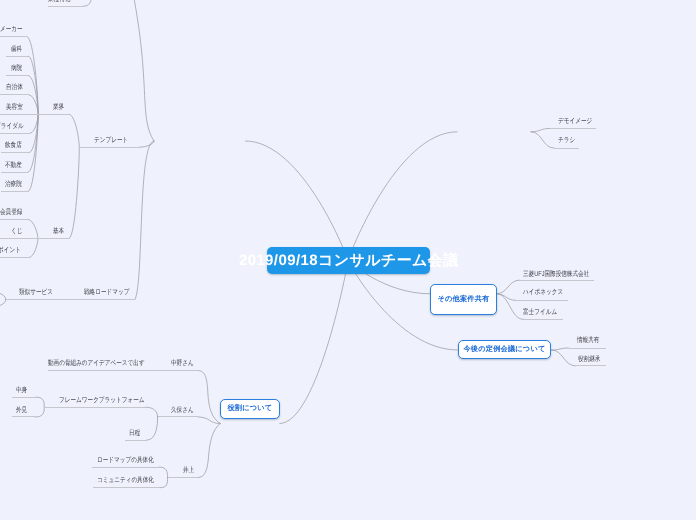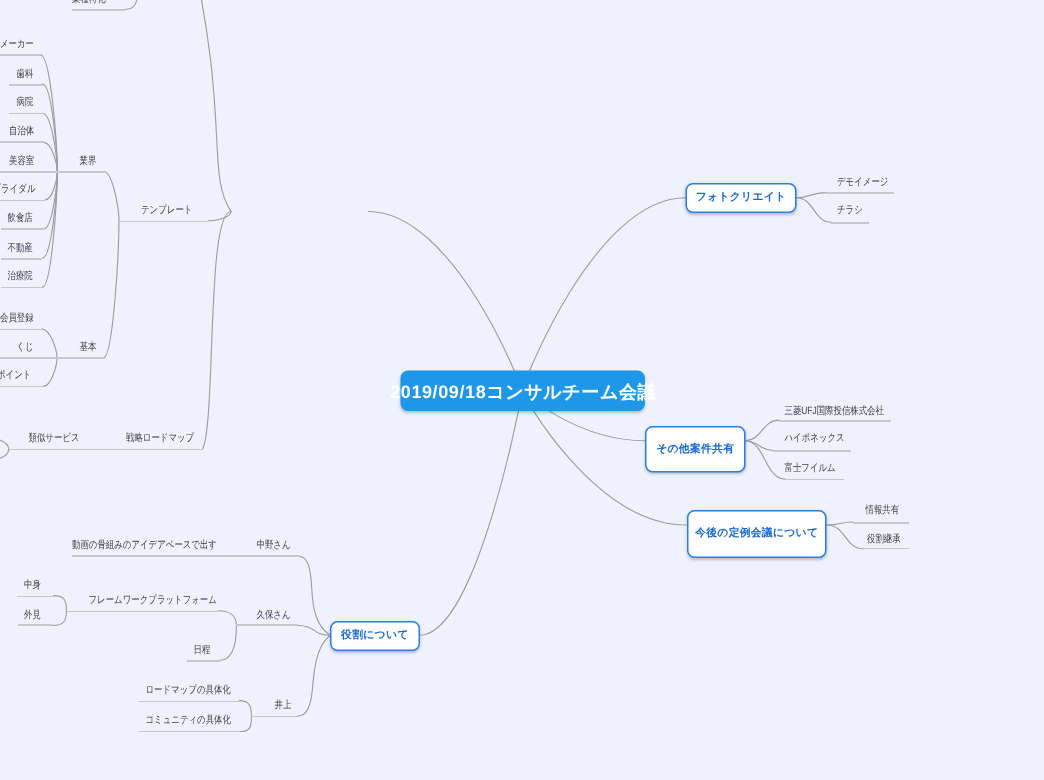--- a/index.html
+++ b/index.html
@@ -8,21 +8,21 @@
        font-family:"Liberation Sans",sans-serif;
        -webkit-font-smoothing:antialiased;
        text-rendering:geometricPrecision;}
   #stage{position:relative;width:696px;height:520px;overflow:hidden;}
   svg.links{position:absolute;left:0;top:0;width:696px;height:520px;}
   .leaf{position:absolute;white-space:nowrap;color:#3b3b45;font-size:7px;
         line-height:6px;transform:scaleX(0.80);transform-origin:0 50%;}
   .node{position:absolute;box-sizing:border-box;white-space:nowrap;
         display:flex;align-items:center;justify-content:center;}
   .root-node{background:#1f97e8;color:#fff;border-radius:5px;font-weight:700;
-             font-size:12px;letter-spacing:0.4px;text-indent:0.4px;padding-top:2px;
+             font-size:15px;letter-spacing:0.4px;text-indent:0.4px;padding-top:2px;
              box-shadow:0 1px 2px rgba(40,60,90,.3);}
   .main-node{background:#fff;color:#1868d6;border:1.5px solid #2b7fe0;border-radius:5px;
              font-weight:700;font-size:7.2px;letter-spacing:0.2px;
              box-shadow:0 1px 2px rgba(40,60,90,.3);}
 </style>
 </head>
 <body>
 
 <div id="stage">
 <svg class="links" viewBox="0 0 696 520" xmlns="http://www.w3.org/2000/svg">
@@ -134,17 +134,16 @@
 <div class="leaf" style="left:171.0px;top:361.0px">中野さん</div>
 <div class="leaf" style="left:15.9px;top:387.6px">中身</div>
 <div class="leaf" style="left:16.1px;top:407.5px">外見</div>
 <div class="leaf" style="left:59.1px;top:397.7px">フレームワークプラットフォーム</div>
 <div class="leaf" style="left:171.0px;top:407.5px">久保さん</div>
 <div class="leaf" style="left:129.2px;top:430.7px">日程</div>
 <div class="leaf" style="left:96.9px;top:457.6px">ロードマップの具体化</div>
 <div class="leaf" style="left:96.9px;top:478.2px">コミュニティの具体化</div>
 <div class="leaf" style="left:183.3px;top:468.0px">井上</div>
 <div class="node root-node" style="left:266.7px;top:247.2px;width:163.8px;height:26.4px">2019/09/18コンサルチーム会議</div>
-<div class="node main-node" style="left:457.3px;top:121.9px;width:73.5px;height:19.8px">フォトクリエイト</div>
 <div class="node main-node" style="left:430.4px;top:284.3px;width:66.2px;height:31px">その他案件共有</div>
-<div class="node main-node" style="left:457.7px;top:339.9px;width:93.6px;height:32px">今後の定例会議について</div>
-<div class="node main-node" style="left:220.2px;top:414px;width:59.4px;height:19.6px">役割について</div>
+<div class="node main-node" style="left:457.7px;top:339.9px;width:93.6px;height:19px">今後の定例会議について</div>
+<div class="node main-node" style="left:220.2px;top:399px;width:59.4px;height:19.6px">役割について</div>
 </div>
 
 </body></html>

